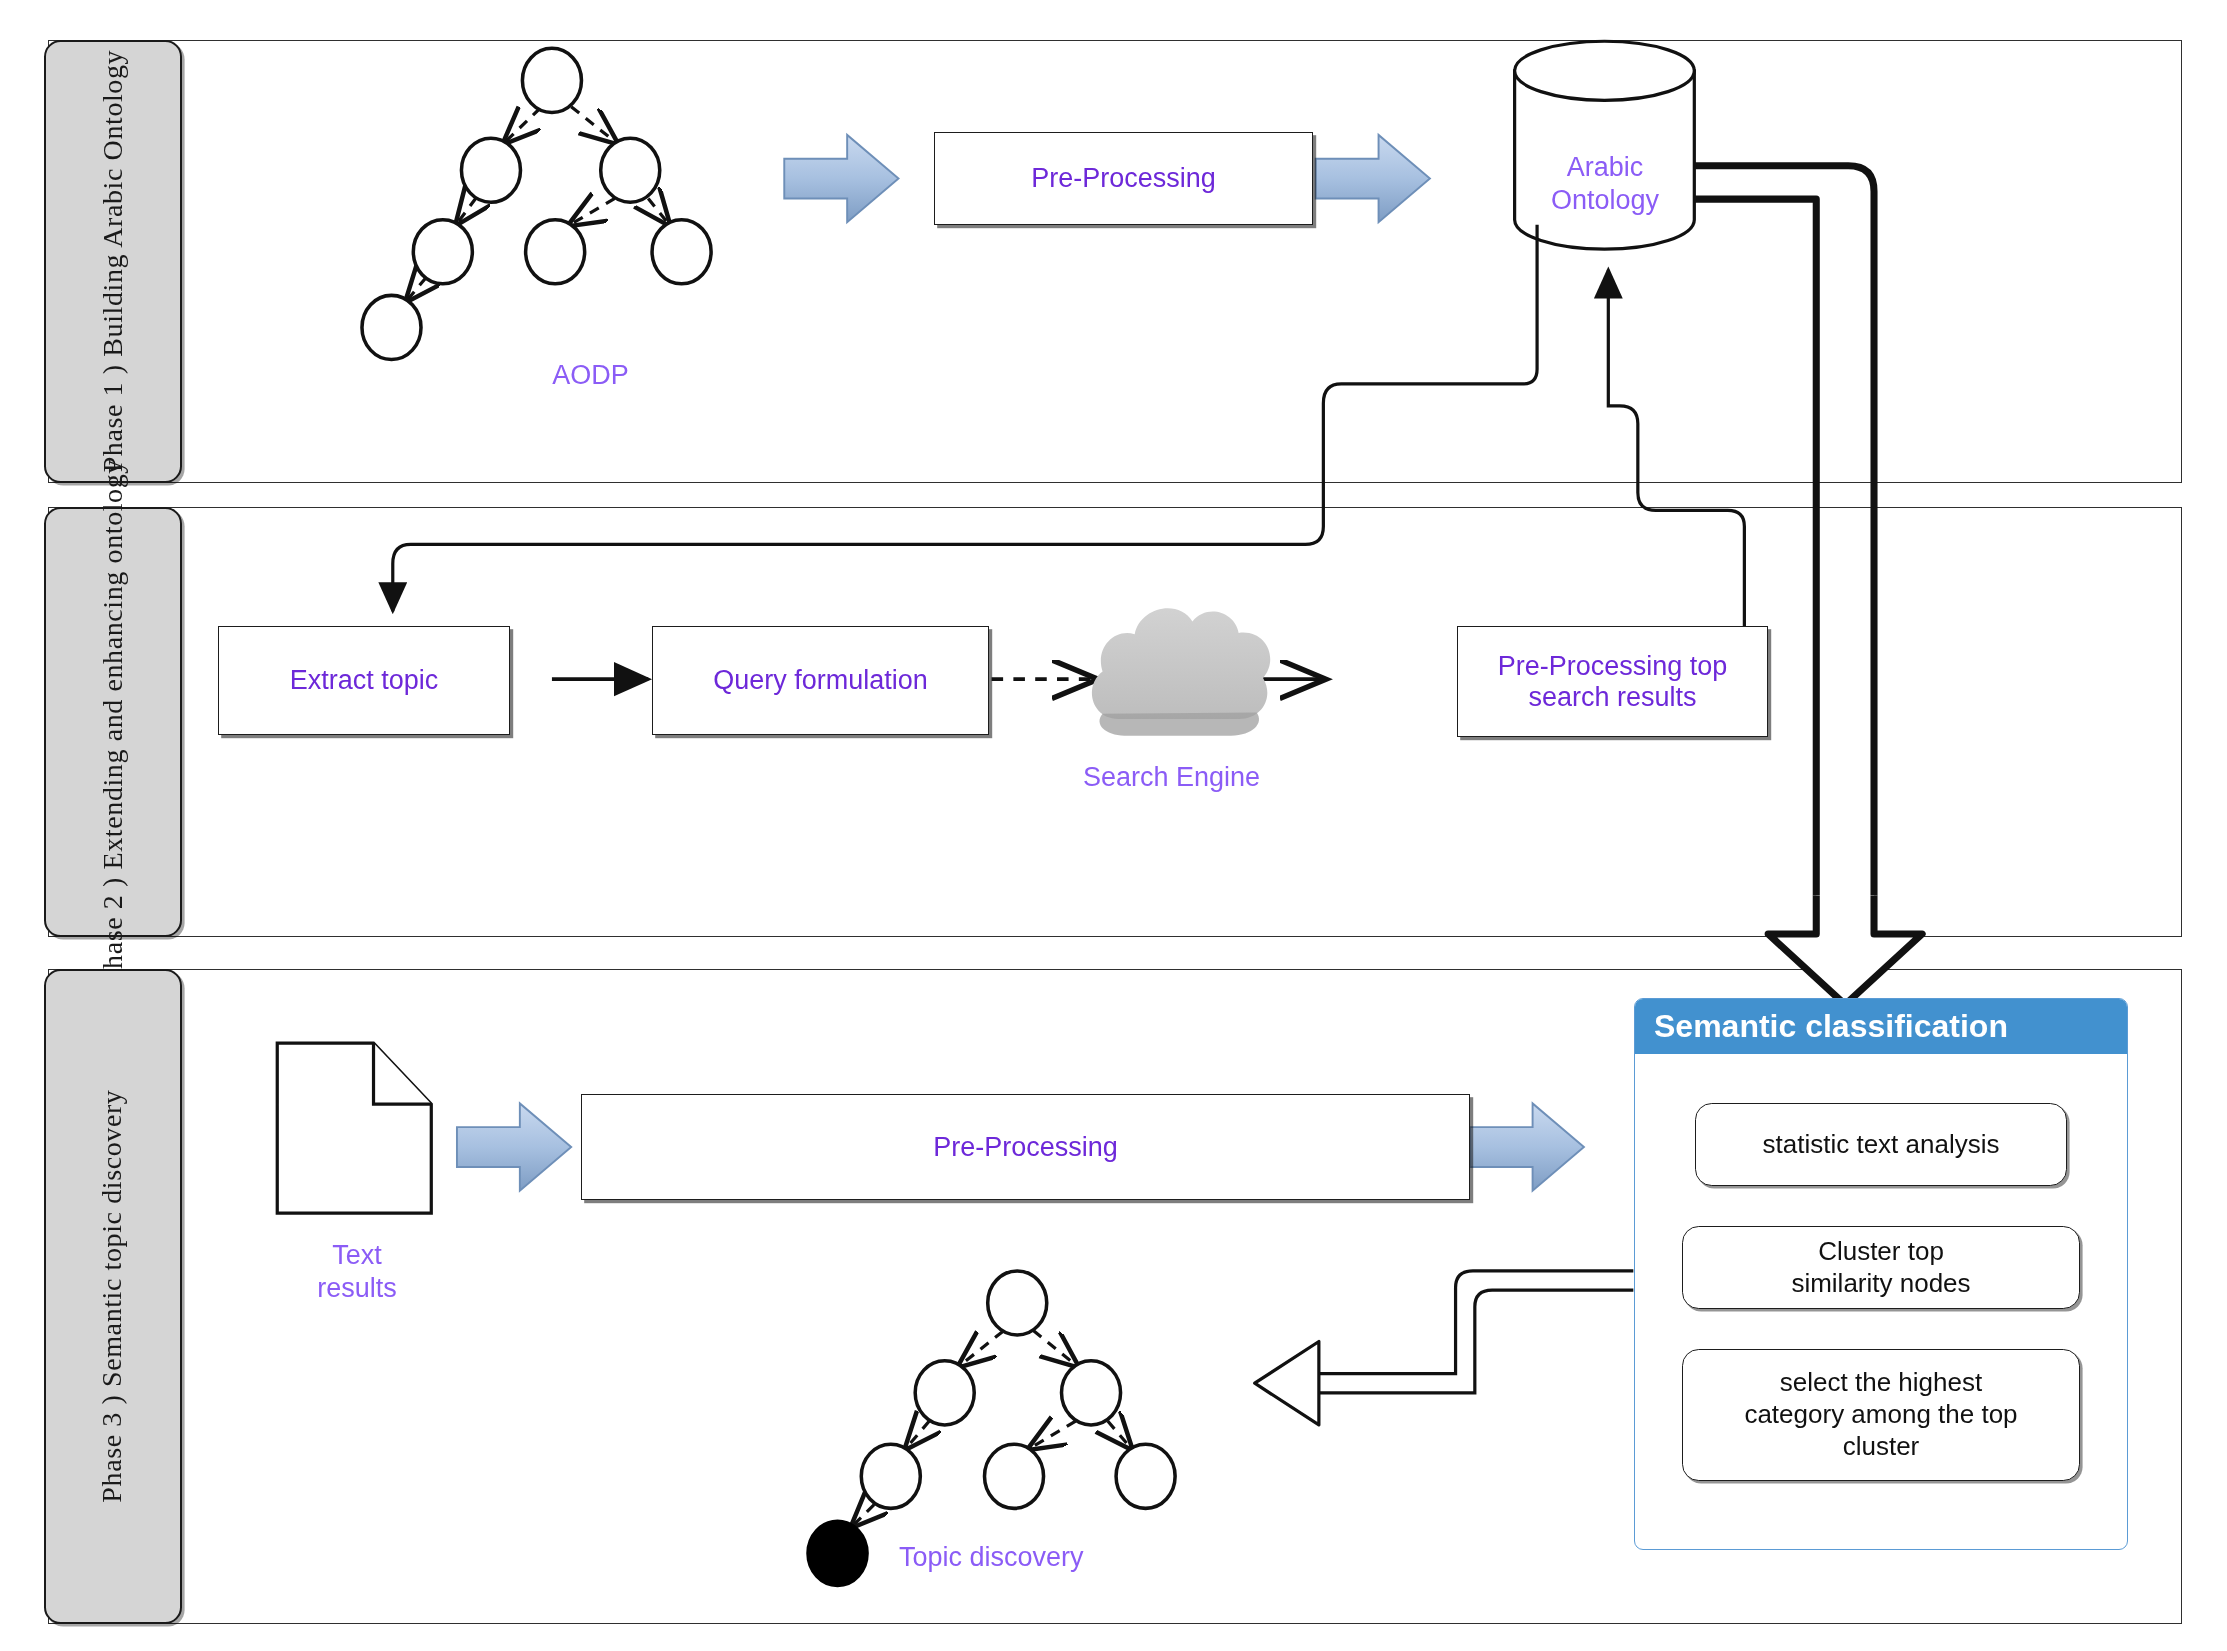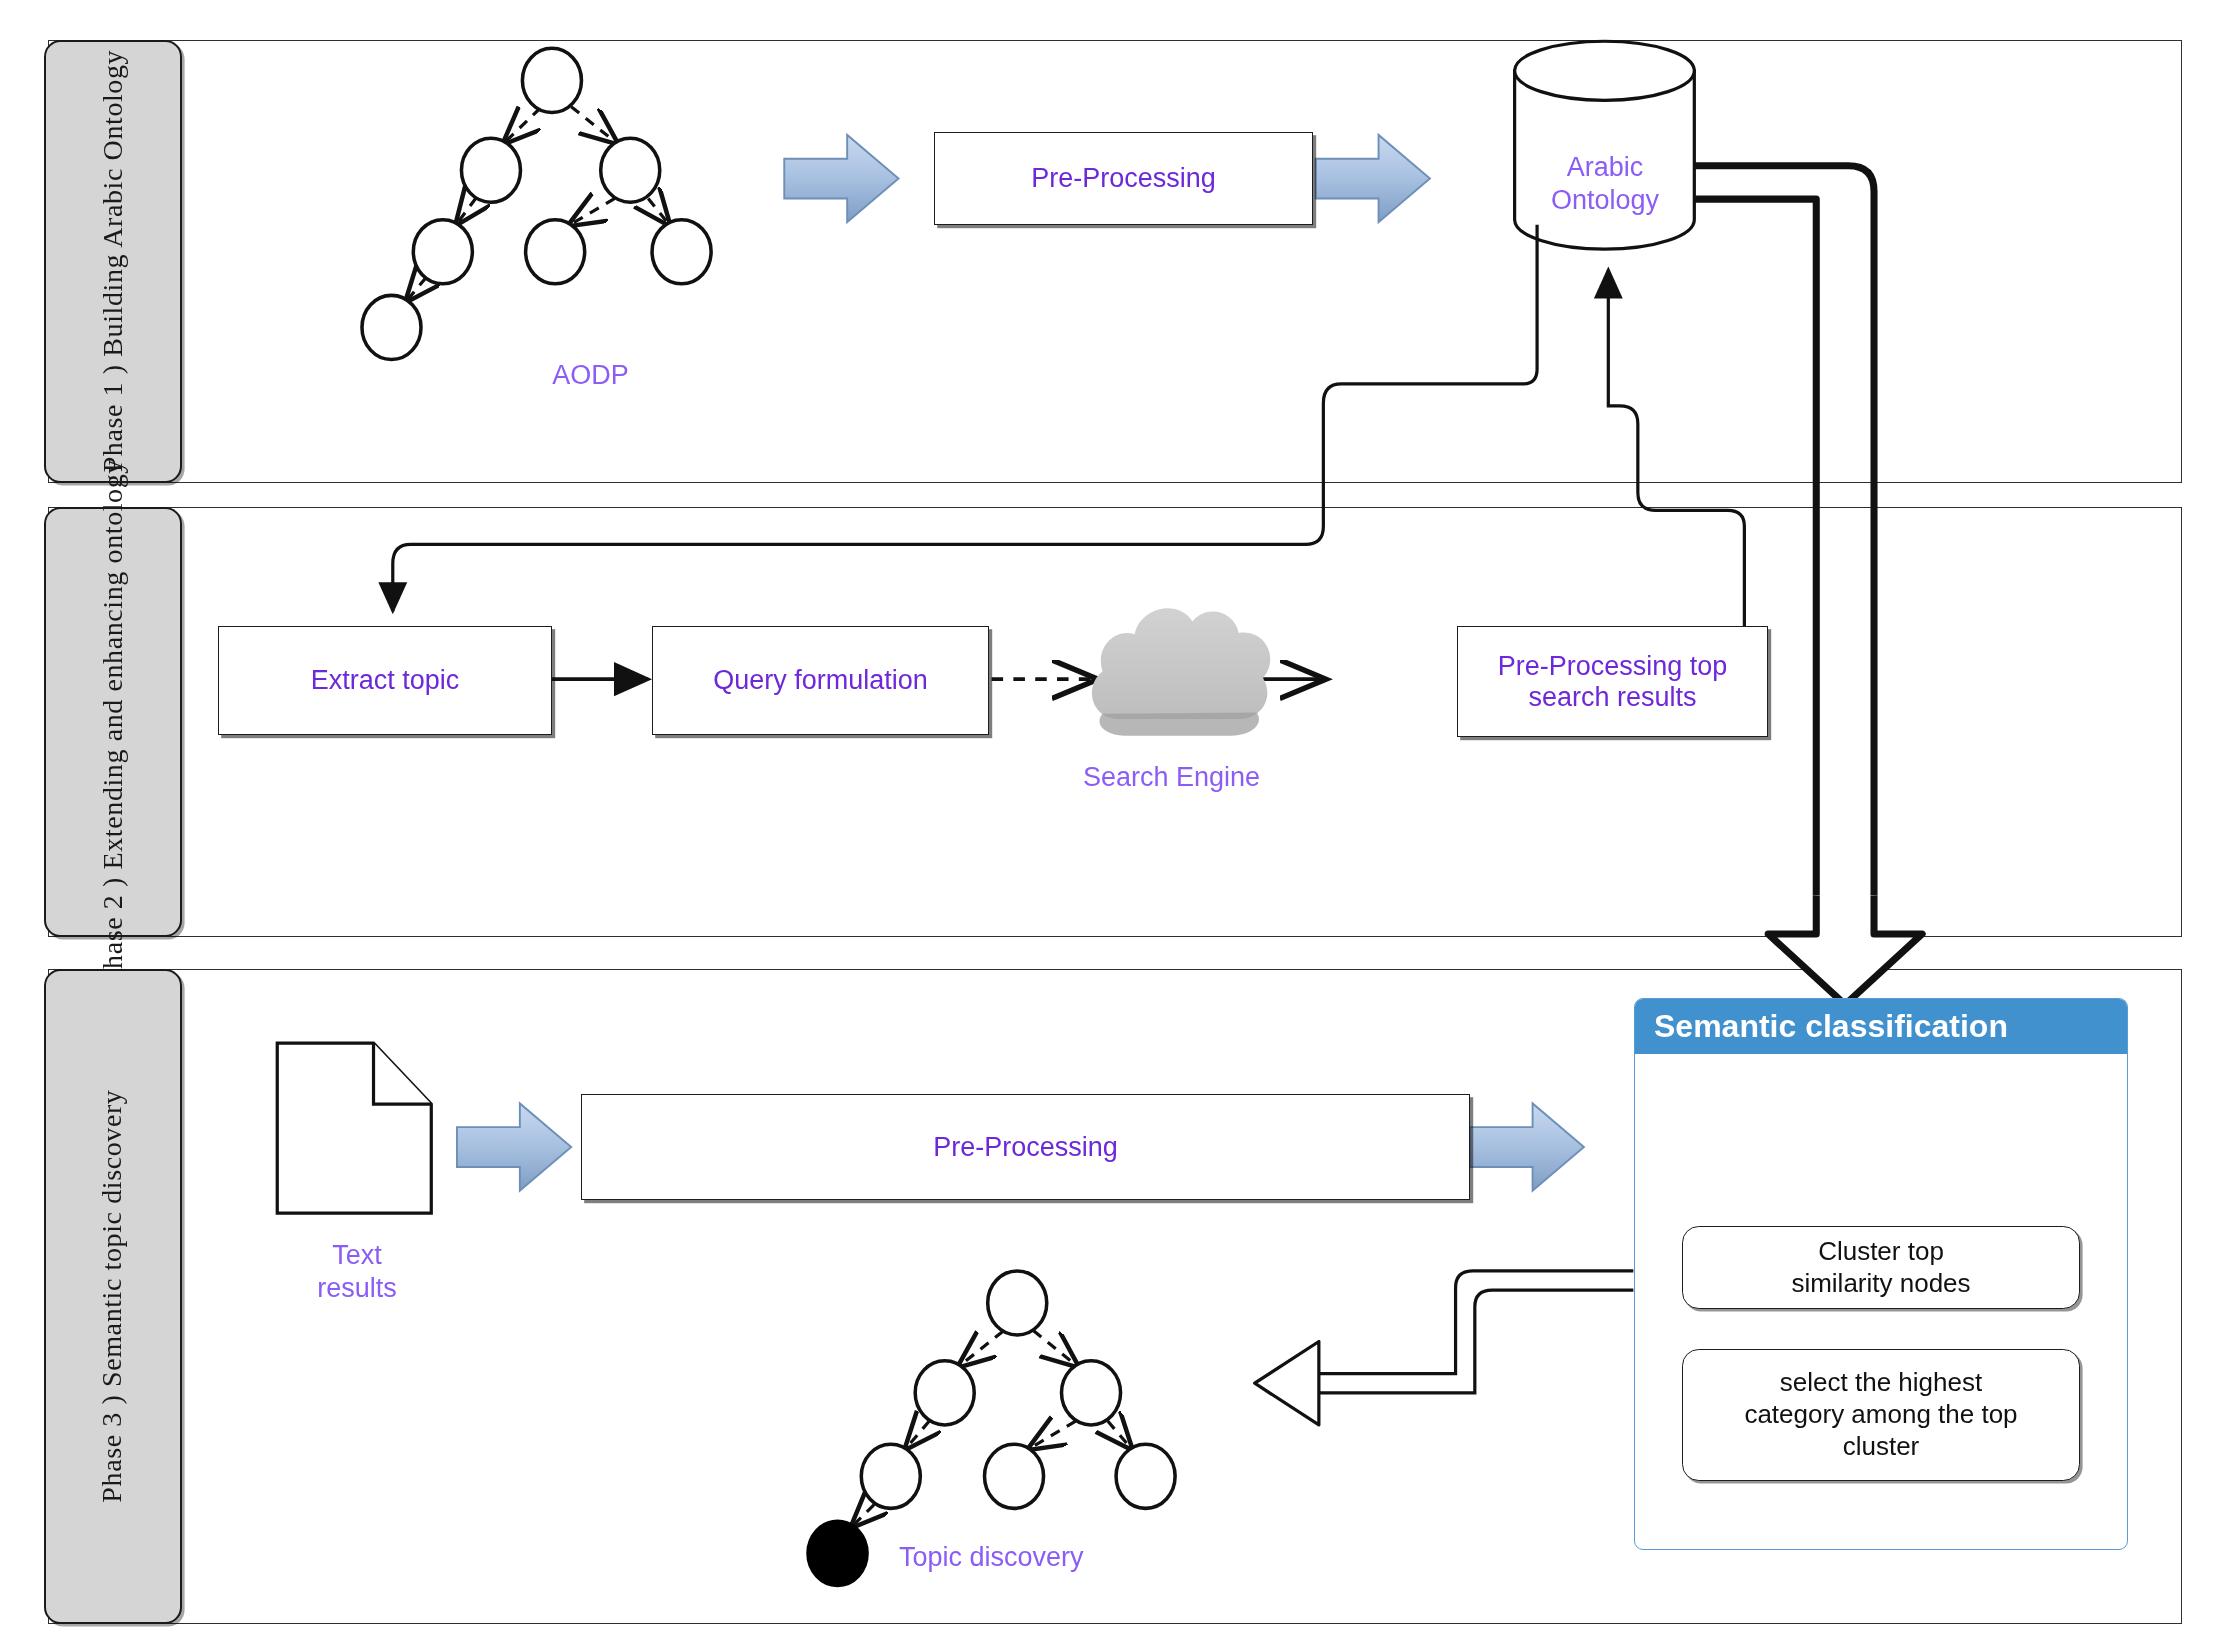--- a/index.html
+++ b/index.html
@@ -186,34 +186,35 @@
       <path d="M2930,1848 L2930,1912" marker-end="url(#ah)"></path>
       <path d="M2930,2038 L2930,2102" marker-end="url(#ah)"></path>
     </g>
   </svg>
 
   <div class="pbox" style="left:934px;top:132px;width:379px;height:93px;">Pre-Processing</div>
   <div class="caption" style="left:507px;top:359px;width:167px;">AODP</div>
   <div class="caption" style="left:1525px;top:151px;width:160px;">Arabic
 Ontology</div>
 
-  <div class="pbox" style="left:218px;top:626px;width:334px;height:109px;">Extract topic</div>
+  <div class="pbox" style="left:218px;top:626px;width:292px;height:109px;">Extract topic</div>
   <div class="pbox" style="left:652px;top:626px;width:337px;height:109px;">Query formulation</div>
   <div class="caption" style="left:1069px;top:761px;width:205px;">Search Engine</div>
   <div class="pbox" style="left:1457px;top:626px;width:311px;height:111px;white-space:pre-line;">Pre-Processing top
 search results</div>
 
   <div class="caption" style="left:264px;top:1239px;width:186px;">Text
 results</div>
   <div class="pbox" style="left:581px;top:1094px;width:889px;height:106px;">Pre-Processing</div>
   <div class="caption" style="left:899px;top:1541px;width:334px;text-align:left;">Topic discovery</div>
 
   <div class="sc-panel" style="left:1634px;top:998px;width:494px;height:552px;">
     <div class="sc-head">Semantic classification</div>
   </div>
+  <div class="rbox" style="left:1695px;top:1103px;width:372px;height:83px;white-space:pre-line;">statistic text analysis</div>
   <div class="rbox" style="left:1682px;top:1226px;width:398px;height:83px;white-space:pre-line;">Cluster top
 similarity nodes</div>
   <div class="rbox" style="left:1682px;top:1349px;width:398px;height:132px;white-space:pre-line;">select the highest
 category among the top
 cluster</div>
 
 </div>
 
 
 </body></html>

